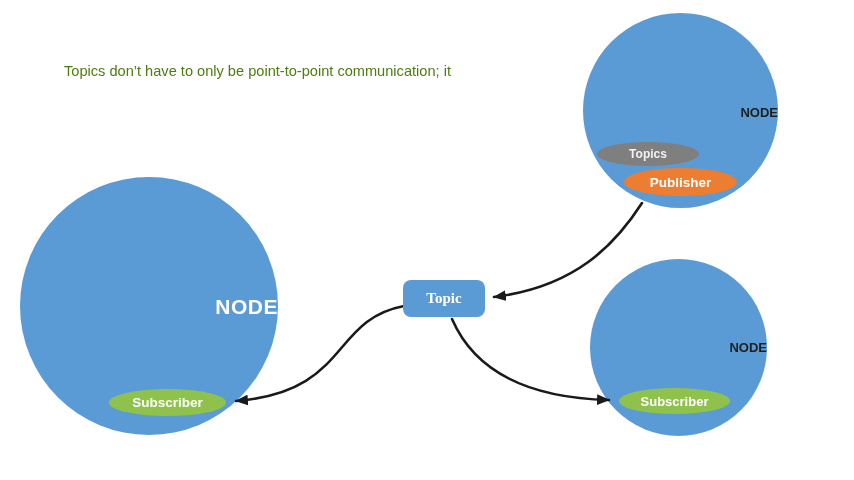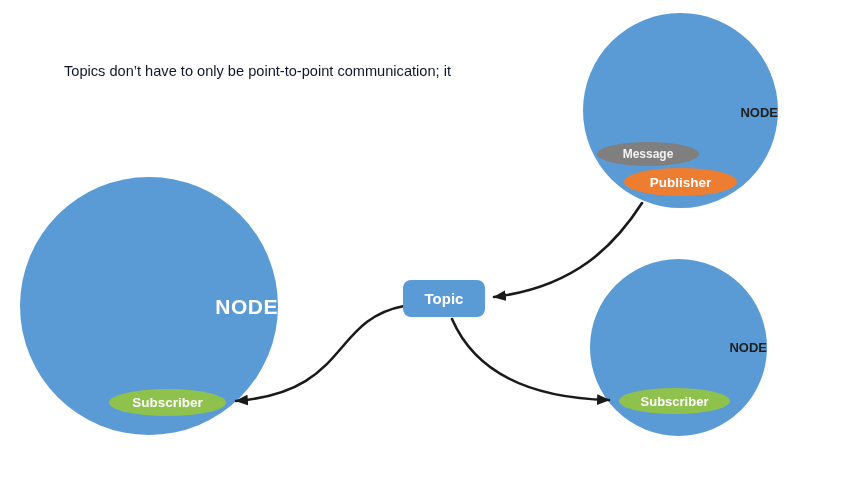--- a/index.html
+++ b/index.html
@@ -11,21 +11,21 @@
     overflow: hidden;
   }
   .stage { position: absolute; inset: 0; }
 
   .description {
     position: absolute;
     left: 64px; top: 60px;
     width: 440px;
     font-size: 14.6px;
     line-height: 1.52;
-    color: #0f172a;
+    color: #4d7c0f;
   }
 
   .circle {
     position: absolute;
     border-radius: 50%;
     background: var(--node-blue, #5B9BD5);
   }
   .circle-left   { left: 20px;  top: 177px; width: 258px; height: 258px; }
   .circle-tright { left: 583px; top: 13px;  width: 195px; height: 195px; }
   .circle-bright { left: 590px; top: 259px; width: 177px; height: 177px; }
@@ -72,21 +72,21 @@
     background: var(--subscriber-green, #8FC24C);
     font-size: 13px;
   }
 
   .topic-box {
     position: absolute;
     left: 403px; top: 280px; width: 82px; height: 37px;
     background: var(--topic-blue, #5B9BD5);
     border-radius: 8px;
     display: flex; align-items: center; justify-content: center;
-    color: #ffffff; font-weight: bold; font-size: 15px;
+    color: #ffffff; font-weight: bold; font-size: 15px; font-family: Liberation Serif, serif;
   }
 
   svg.arrows {
     position: absolute; left: 0; top: 0;
     pointer-events: none;
   }
   svg.arrows path.flow {
     fill: none;
     stroke: var(--arrow-black, #1a1a1a);
     stroke-width: 2.6;
@@ -114,20 +114,20 @@
     </defs>
     <path class="flow" d="M 642 203 C 615 245 575 287 494 297" marker-end="url(#arrowhead)"></path>
     <path class="flow" d="M 404 306 C 330 320 350 392 236 401" marker-end="url(#arrowhead)"></path>
     <path class="flow" d="M 452 319 C 475 372 530 398 609 400" marker-end="url(#arrowhead)"></path>
   </svg>
 
   <div class="node-label node-label-left">NODE</div>
   <div class="node-label node-label-tright">NODE</div>
   <div class="node-label node-label-bright">NODE</div>
 
-  <div class="pill pill-message">Message</div>
+  <div class="pill pill-message">Topics</div>
   <div class="pill pill-publisher">Publisher</div>
   <div class="pill pill-sub-left">Subscriber</div>
   <div class="pill pill-sub-bright">Subscriber</div>
 
   <div class="topic-box">Topic</div>
 
 </div>
 
 </body></html>

